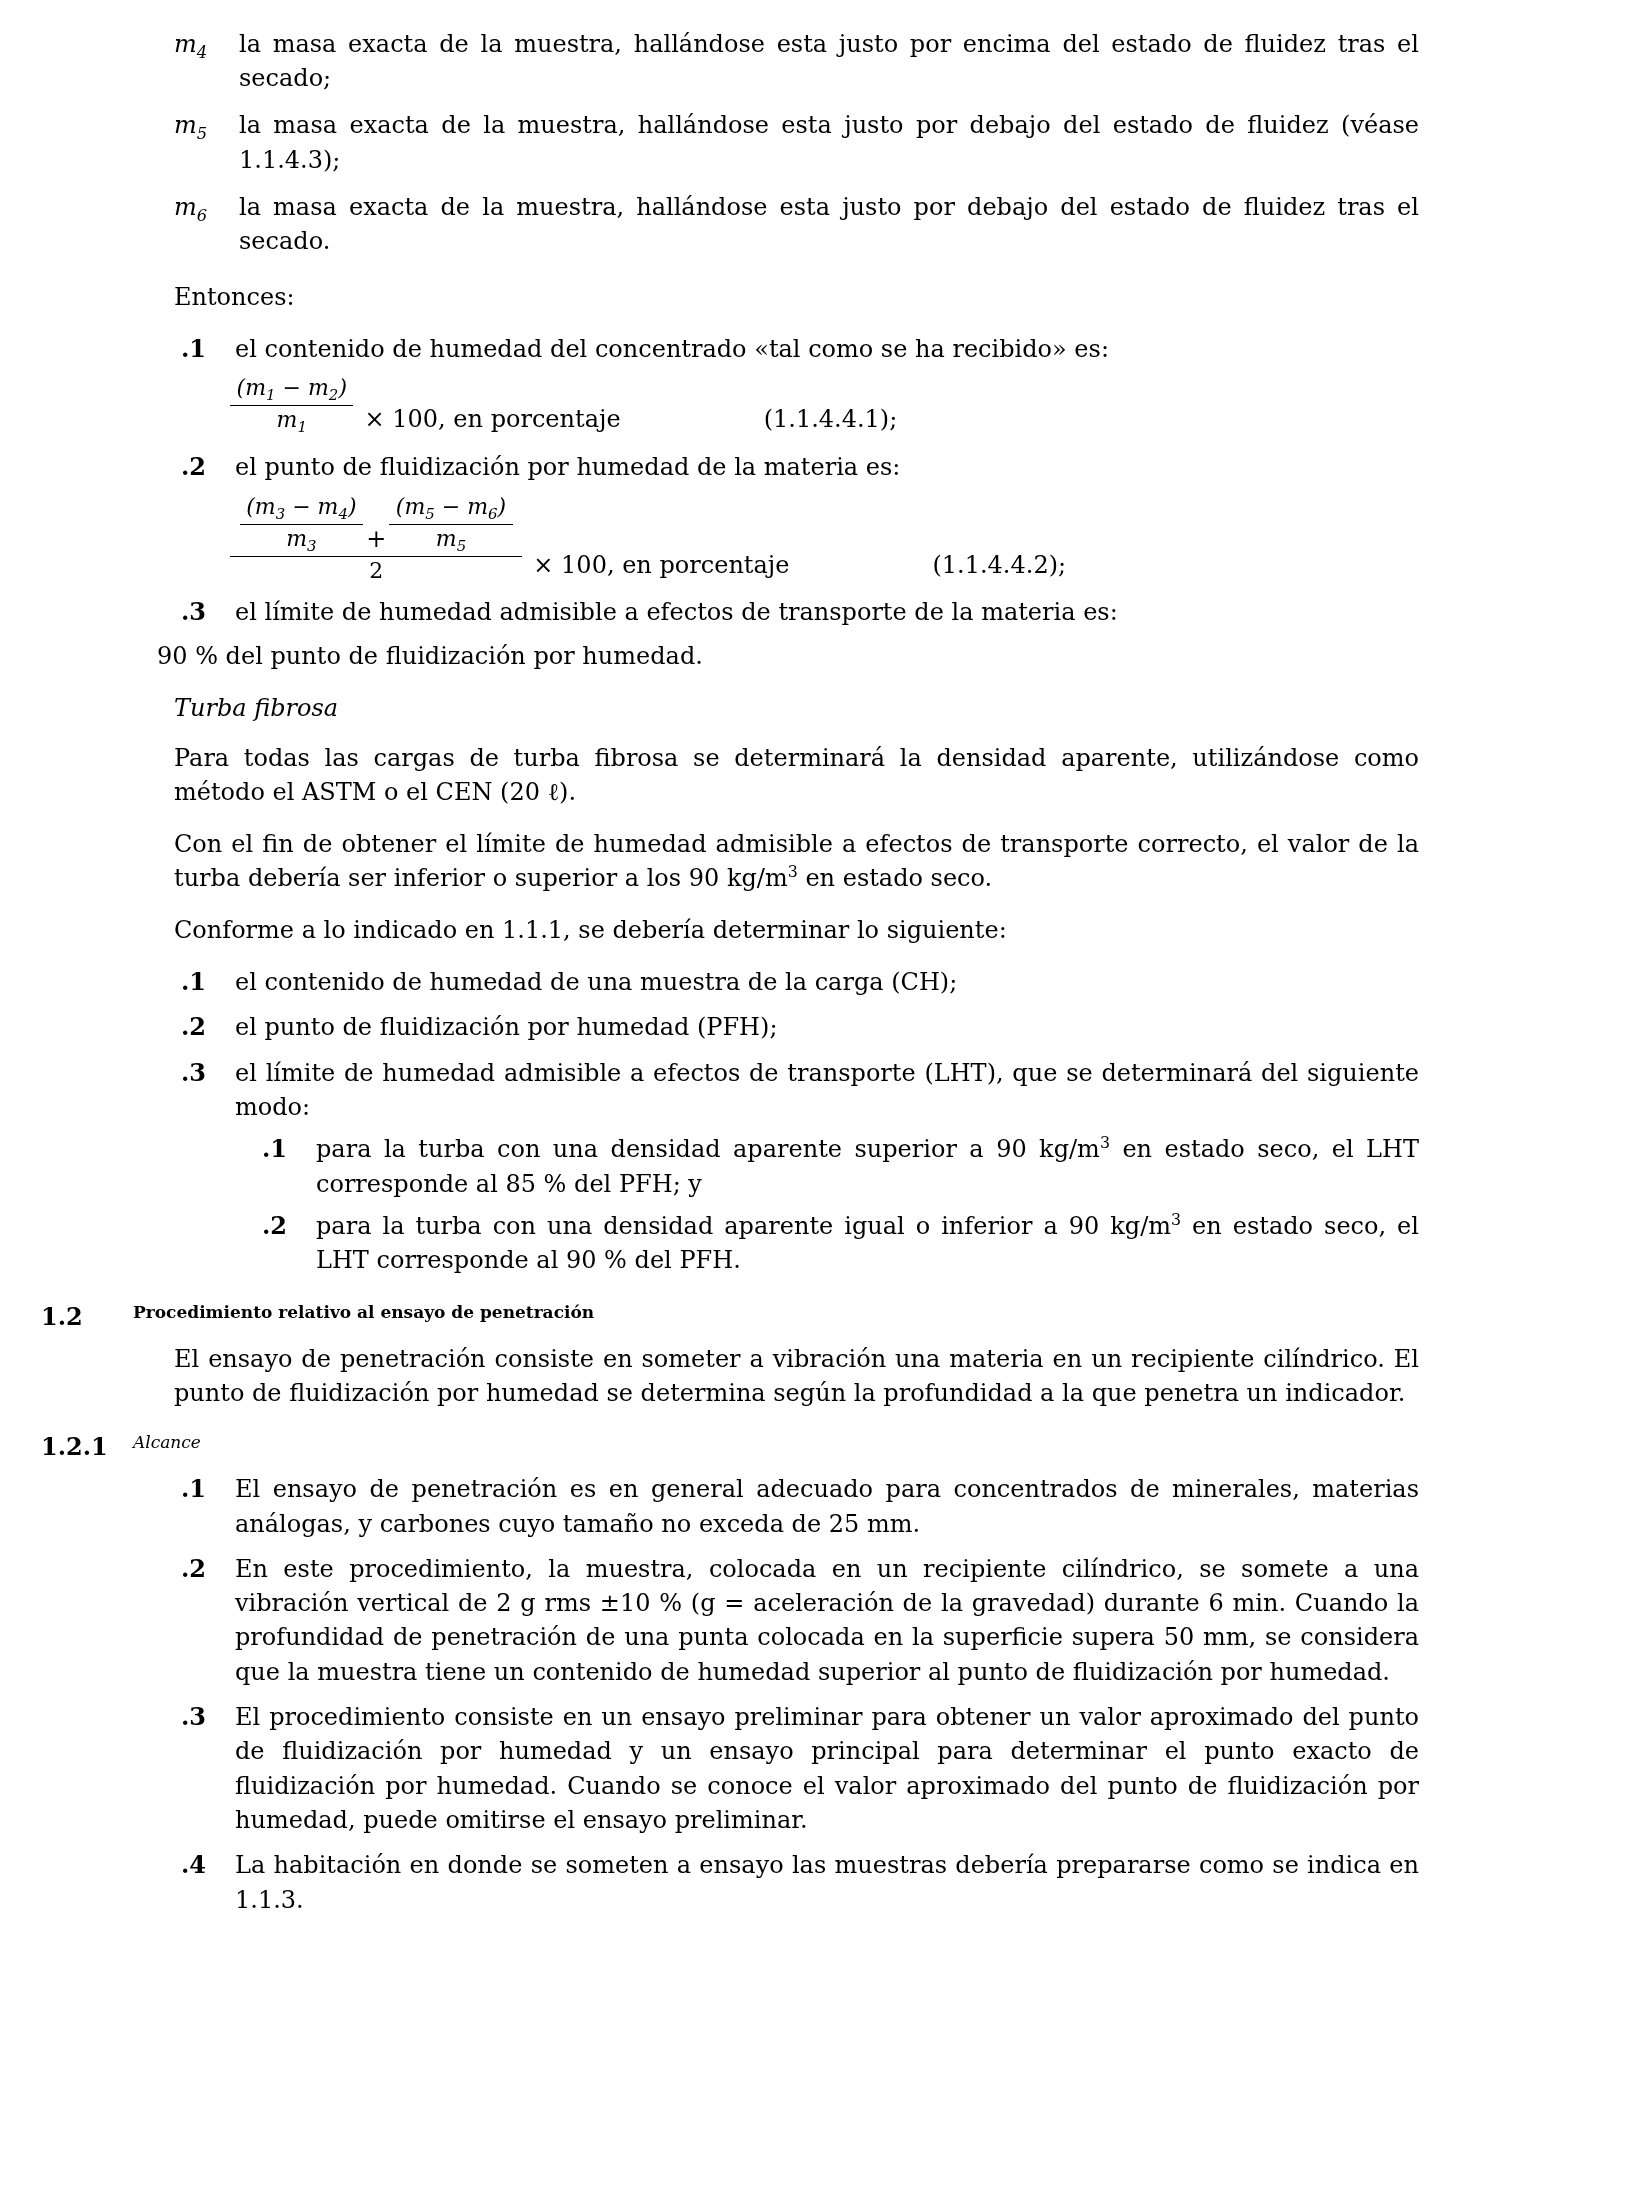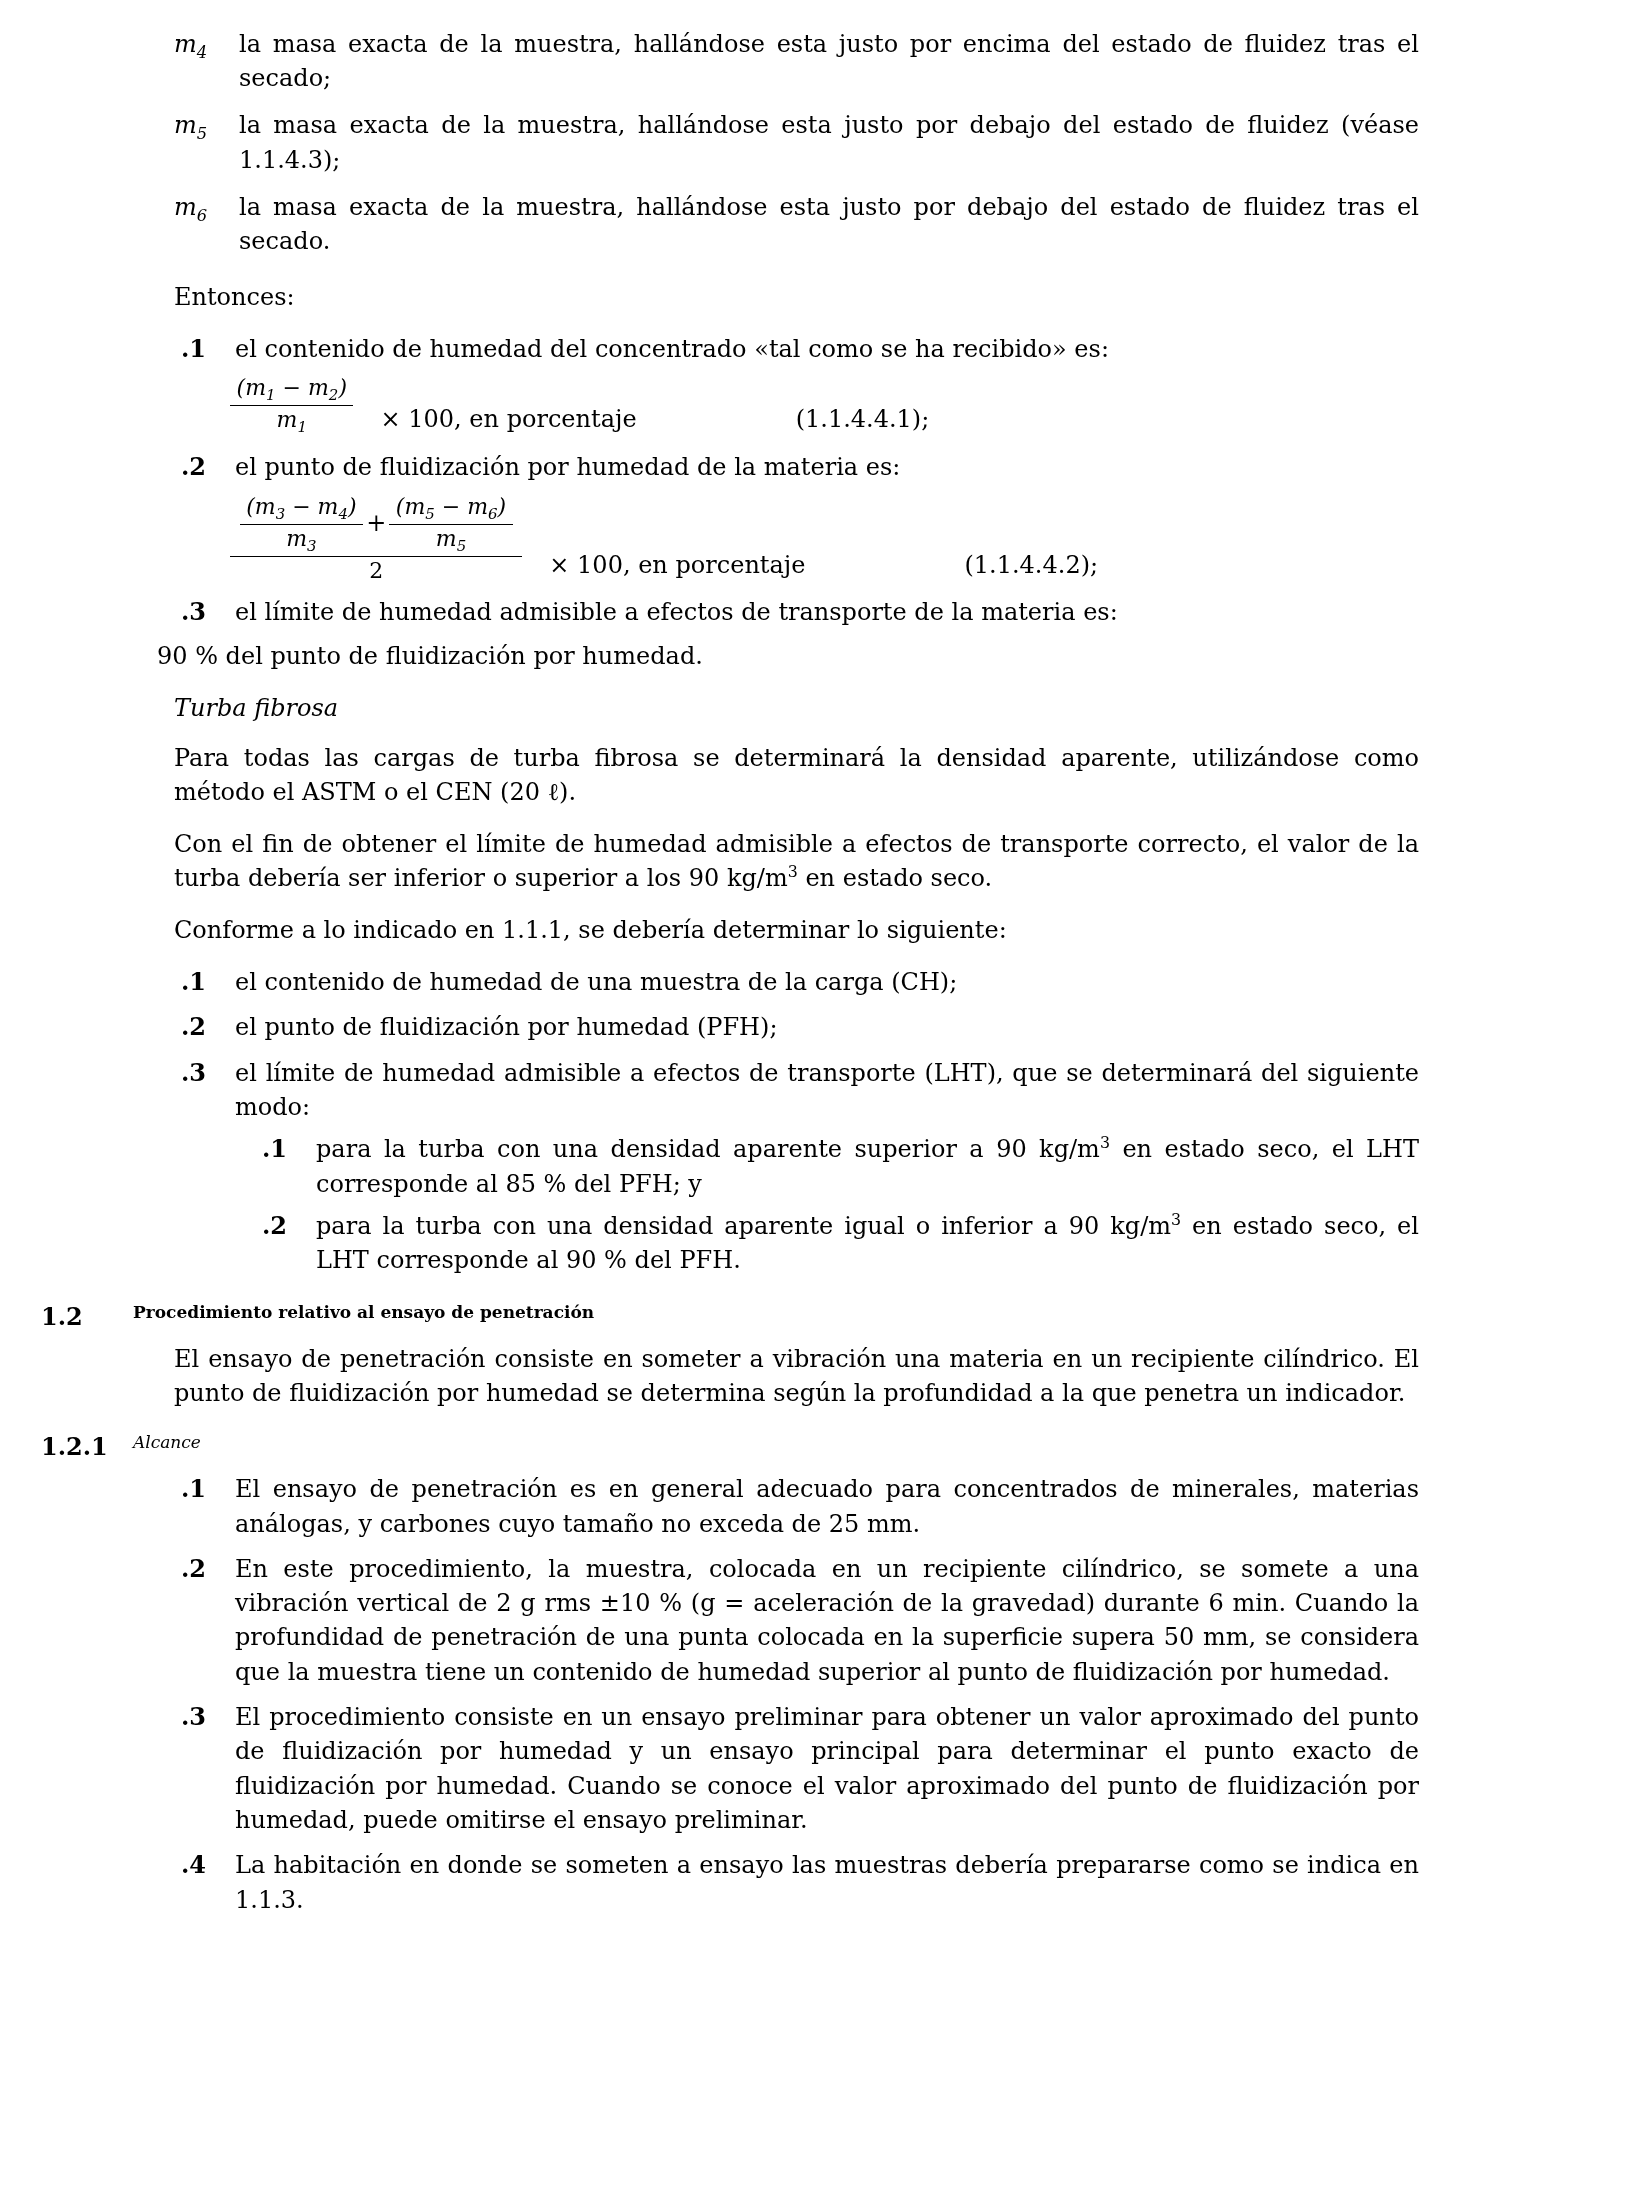--- a/index.html
+++ b/index.html
@@ -86,21 +86,20 @@
   }
 
   
   .formula-line {
     display: flex;
     align-items: flex-end;
     margin-left: 186px;
     margin-top: 4.8px;
     margin-bottom: 3.2px;
     font-size: 24px;
-    gap: 16px;
   }
   .frac {
     display: inline-flex;
     flex-direction: column;
     align-items: center;
     vertical-align: middle;
     margin: 0 3.2px;
   }
   .frac .top, .frac .bot {
     padding: 0 6.4px;
@@ -198,21 +197,21 @@
     <span class="ref-num">(1.1.4.4.1);</span>
   </div>
 
   <div class="item-row" style="margin-top:12.7px;">
     <div class="item-num">.2</div>
     <div class="item-txt nojust">el punto de fluidización por humedad de la materia es:</div>
   </div>
 
   <div class="formula-line">
     <span class="frac">
-      <span class="top" style="display:flex;align-items:center;">
+      <span class="top" style="display:flex;align-items:flex-end;">
         <span class="frac">
           <span class="top">
             <span class="ital">(<span>m</span><sub>3</sub><span> − </span><span>m</span><sub>4</sub>)</span>
           </span>
           <span class="bar"></span>
           <span class="bot">
             <span class="ital"><span>m</span><sub>3</sub></span>
           </span>
         </span>
         <span class="plusmid">+</span>

